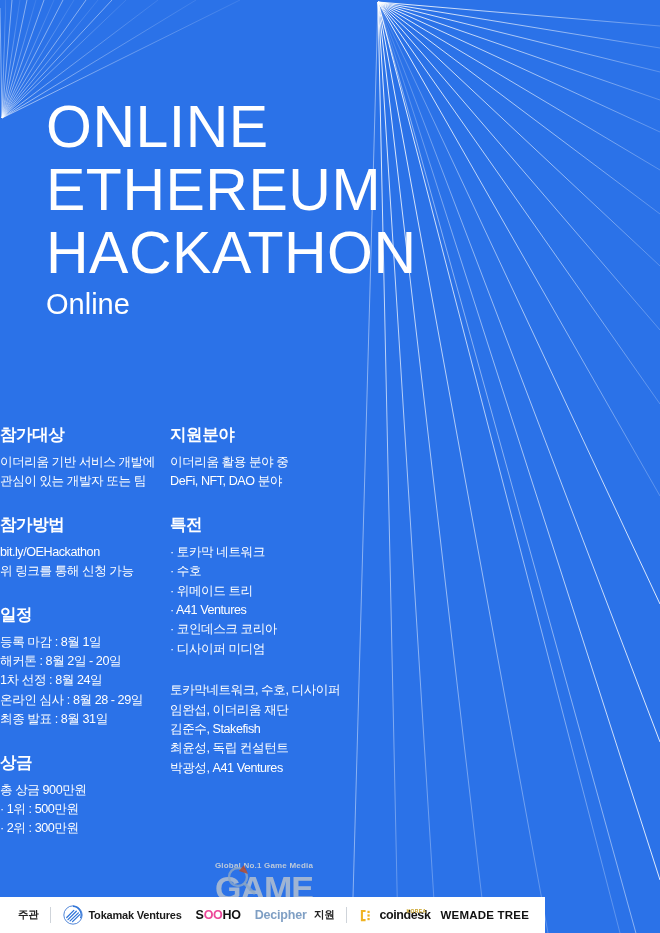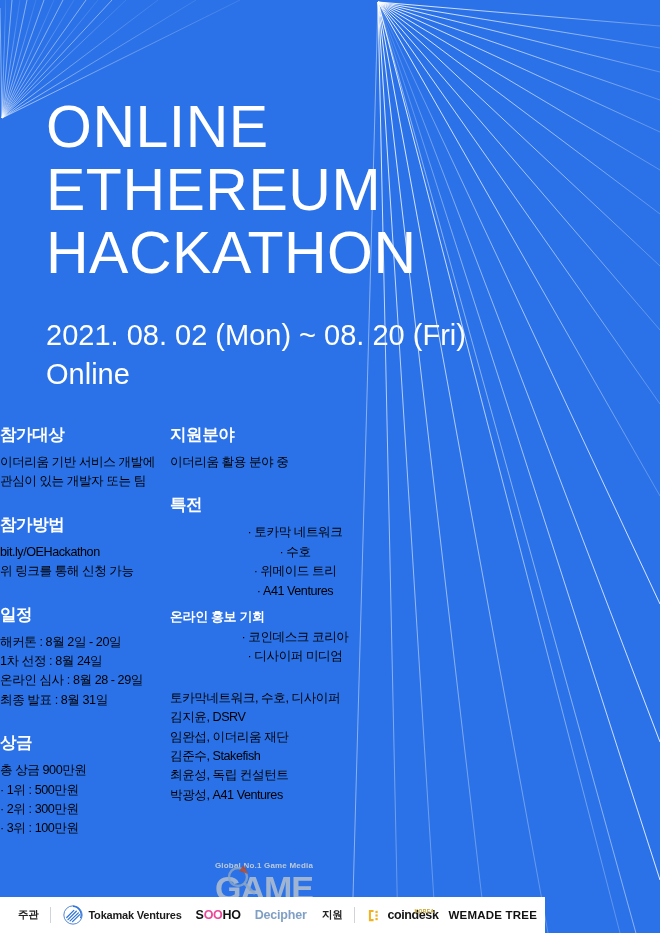--- a/index.html
+++ b/index.html
@@ -77,24 +77,24 @@
     margin-top:7px;
     margin-bottom:2px;
     color:#ffffff;
   }
   h3.sub.first { margin-top:0; }
   p.line, li.line {
     font-size:12.6px;
     font-weight:400;
     line-height:1.54;
     letter-spacing:-0.45px;
-    color:#000000;
+    color:#ffffff;
     list-style:none;
   }
-  ul.bullets { margin:0; padding:0;text-align:center; }
+  ul.bullets { margin:0; padding:0; }
   ul.bullets li { padding-left:0; }
 
   
   .watermark {
     position:absolute;
     left:0; top:862px; width:528px;
     z-index:4;
     text-align:center;
     pointer-events:none;
   }
@@ -129,21 +129,21 @@
   .footer {
     position:absolute;
     left:0; top:897px; width:545px; height:36px;
     background:#ffffff;
     z-index:6;
     display:flex;
     align-items:center;
   }
   .footer-group { display:flex; align-items:center; }
   .footer-left  { padding-left:18px; }
-  .footer-right { margin-left:auto; padding-right:8px; }
+  .footer-right { margin-left:auto; padding-right:16px; }
   .f-label {
     font-size:10.5px; font-weight:bold; color:#222; letter-spacing:-0.3px;
   }
   .f-div {
     width:1px; height:16px; background:#cfd4da; margin:0 12px;
   }
   .logo { display:flex; align-items:center; margin-right:14px; }
   .logo:last-child { margin-right:0; }
   .logo-txt { font-size:11px; font-weight:bold; color:#1a1a1a; letter-spacing:-0.2px; }
 
@@ -241,21 +241,20 @@
       </g>
     </svg>
   </div>
 
   <div class="hero">
     <h1>
       <span>ONLINE</span><br>
       <span>ETHEREUM</span><br>
       <span>HACKATHON</span>
     </h1>
-    <div class="dates">2021. 08. 02 (Mon) ~ 08. 20 (Fri)</div>
     <div class="place">Online</div>
   </div>
 
   <div class="info">
 
     <div class="col-left">
 
       <div class="block">
         <h2 class="sec">참가대상</h2>
         <p class="line">이더리움 기반 서비스 개발에</p>
@@ -263,63 +262,62 @@
       </div>
 
       <div class="block">
         <h2 class="sec">참가방법</h2>
         <p class="line">bit.ly/OEHackathon</p>
         <p class="line">위 링크를 통해 신청 가능</p>
       </div>
 
       <div class="block">
         <h2 class="sec">일정</h2>
+        <p class="line">등록 마감 : 8월 1일</p>
         <p class="line">해커톤 : 8월 2일 - 20일</p>
         <p class="line">1차 선정 : 8월 24일</p>
         <p class="line">온라인 심사 : 8월 28 - 29일</p>
         <p class="line">최종 발표 : 8월 31일</p>
       </div>
 
       <div class="block">
         <h2 class="sec">상금</h2>
         <p class="line">총 상금 900만원</p>
         <p class="line">· 1위 : 500만원</p>
         <p class="line">· 2위 : 300만원</p>
-        <p class="line">· 3위 : 100만원</p>
       </div>
 
     </div>
 
     <div class="col-right">
 
       <div class="block">
         <h2 class="sec">지원분야</h2>
         <p class="line">이더리움 활용 분야 중</p>
+        <p class="line">DeFi, NFT, DAO 분야</p>
       </div>
 
       <div class="block">
         <h2 class="sec">특전</h2>
 
         <ul class="bullets">
           <li class="line">· 토카막 네트워크</li>
           <li class="line">· 수호</li>
           <li class="line">· 위메이드 트리</li>
           <li class="line">· A41 Ventures</li>
         </ul>
 
-        <h3 class="sub">온라인 홍보 기회</h3>
         <ul class="bullets">
           <li class="line">· 코인데스크 코리아</li>
           <li class="line">· 디사이퍼 미디엄</li>
         </ul>
       </div>
 
       <div class="block">
         <p class="line">토카막네트워크, 수호, 디사이퍼</p>
-        <p class="line">김지윤, DSRV</p>
         <p class="line">임완섭, 이더리움 재단</p>
         <p class="line">김준수, Stakefish</p>
         <p class="line">최윤성, 독립 컨설턴트</p>
         <p class="line">박광성, A41 Ventures</p>
       </div>
 
     </div>
   </div>
 
   <div class="watermark">

